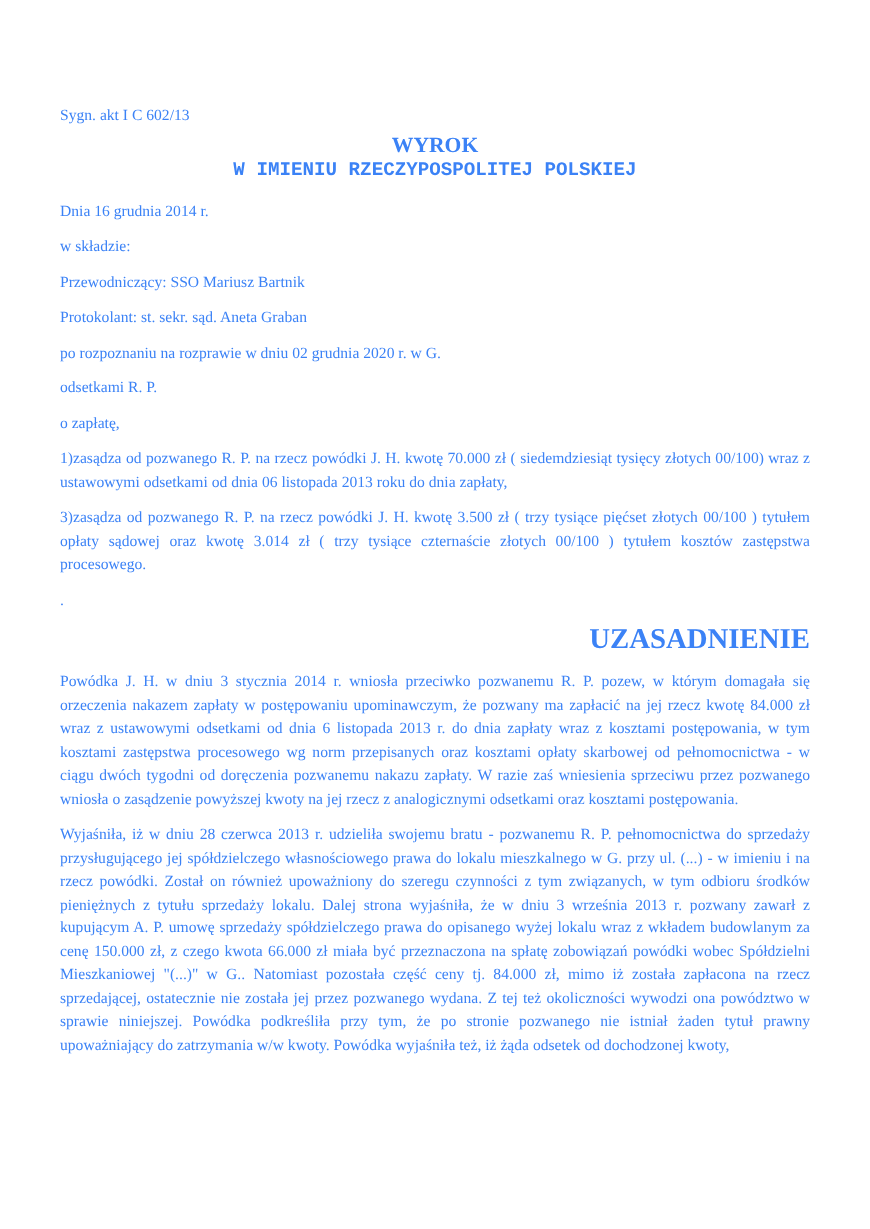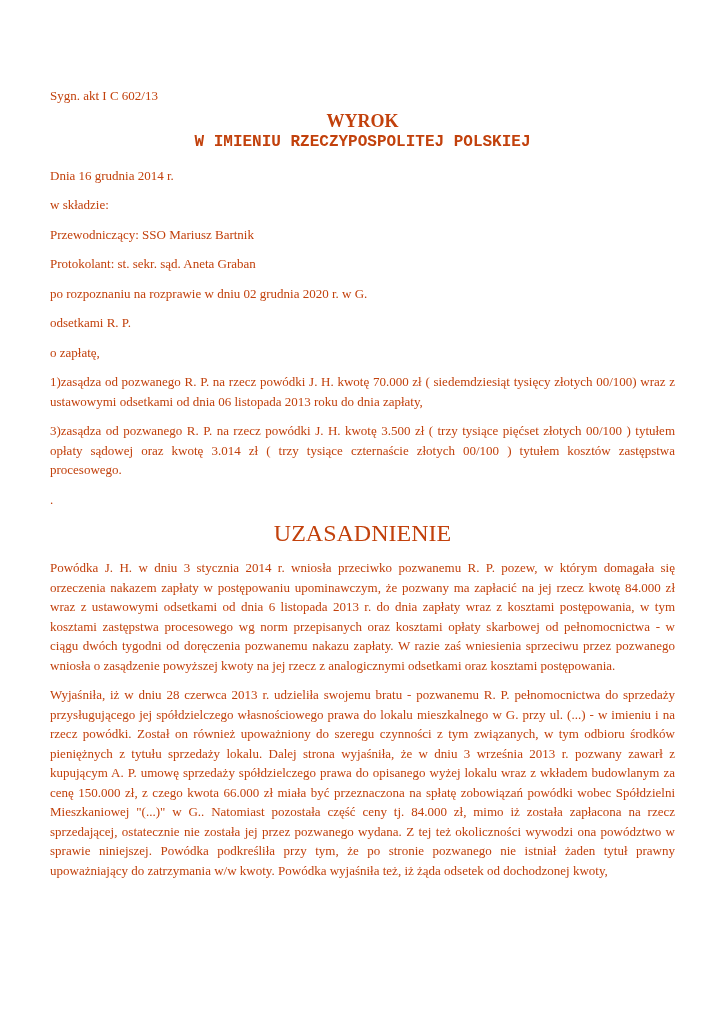--- a/index.html
+++ b/index.html
@@ -3,21 +3,21 @@
 <meta charset="utf-8">
 <style>
   * { box-sizing: border-box; }
   html, body { margin: 0; padding: 0; }
   body { background: #ffffff; width: 725px; }
   .page {
     width: 725px;
     height: 1024px;
     overflow: hidden;
     background: #ffffff;
-    color: #c2410c;
+    color: #3b82f6;
     padding: 86px 50px 52px 50px;
     font-family: "Liberation Serif", "DejaVu Serif", serif;
     font-size: 13px;
     line-height: 1.5;
   }
   p { margin: 0 0 10px 0; }
   .case-number { margin-bottom: 5px; }
   .title {
     text-align: center;
     font-size: 18px;
@@ -28,23 +28,23 @@
   .subtitle {
     text-align: center;
     font-size: 16px;
     font-weight: bold;
     line-height: 1.3;
     margin: 0 0 13px 0;
     font-family: Liberation Mono, monospace;
   }
   .justify { text-align: justify; }
   .section-title {
-    text-align: center;
+    text-align: right;
     font-size: 24px;
-    font-weight: normal;
+    font-weight: bold;
     line-height: 1.2;
     margin: 5px 0 10px 0;
   }
 </style>
 </head>
 <body>
 
 <div class="page">
 
   <p class="case-number">Sygn. akt I C 602/13</p>

